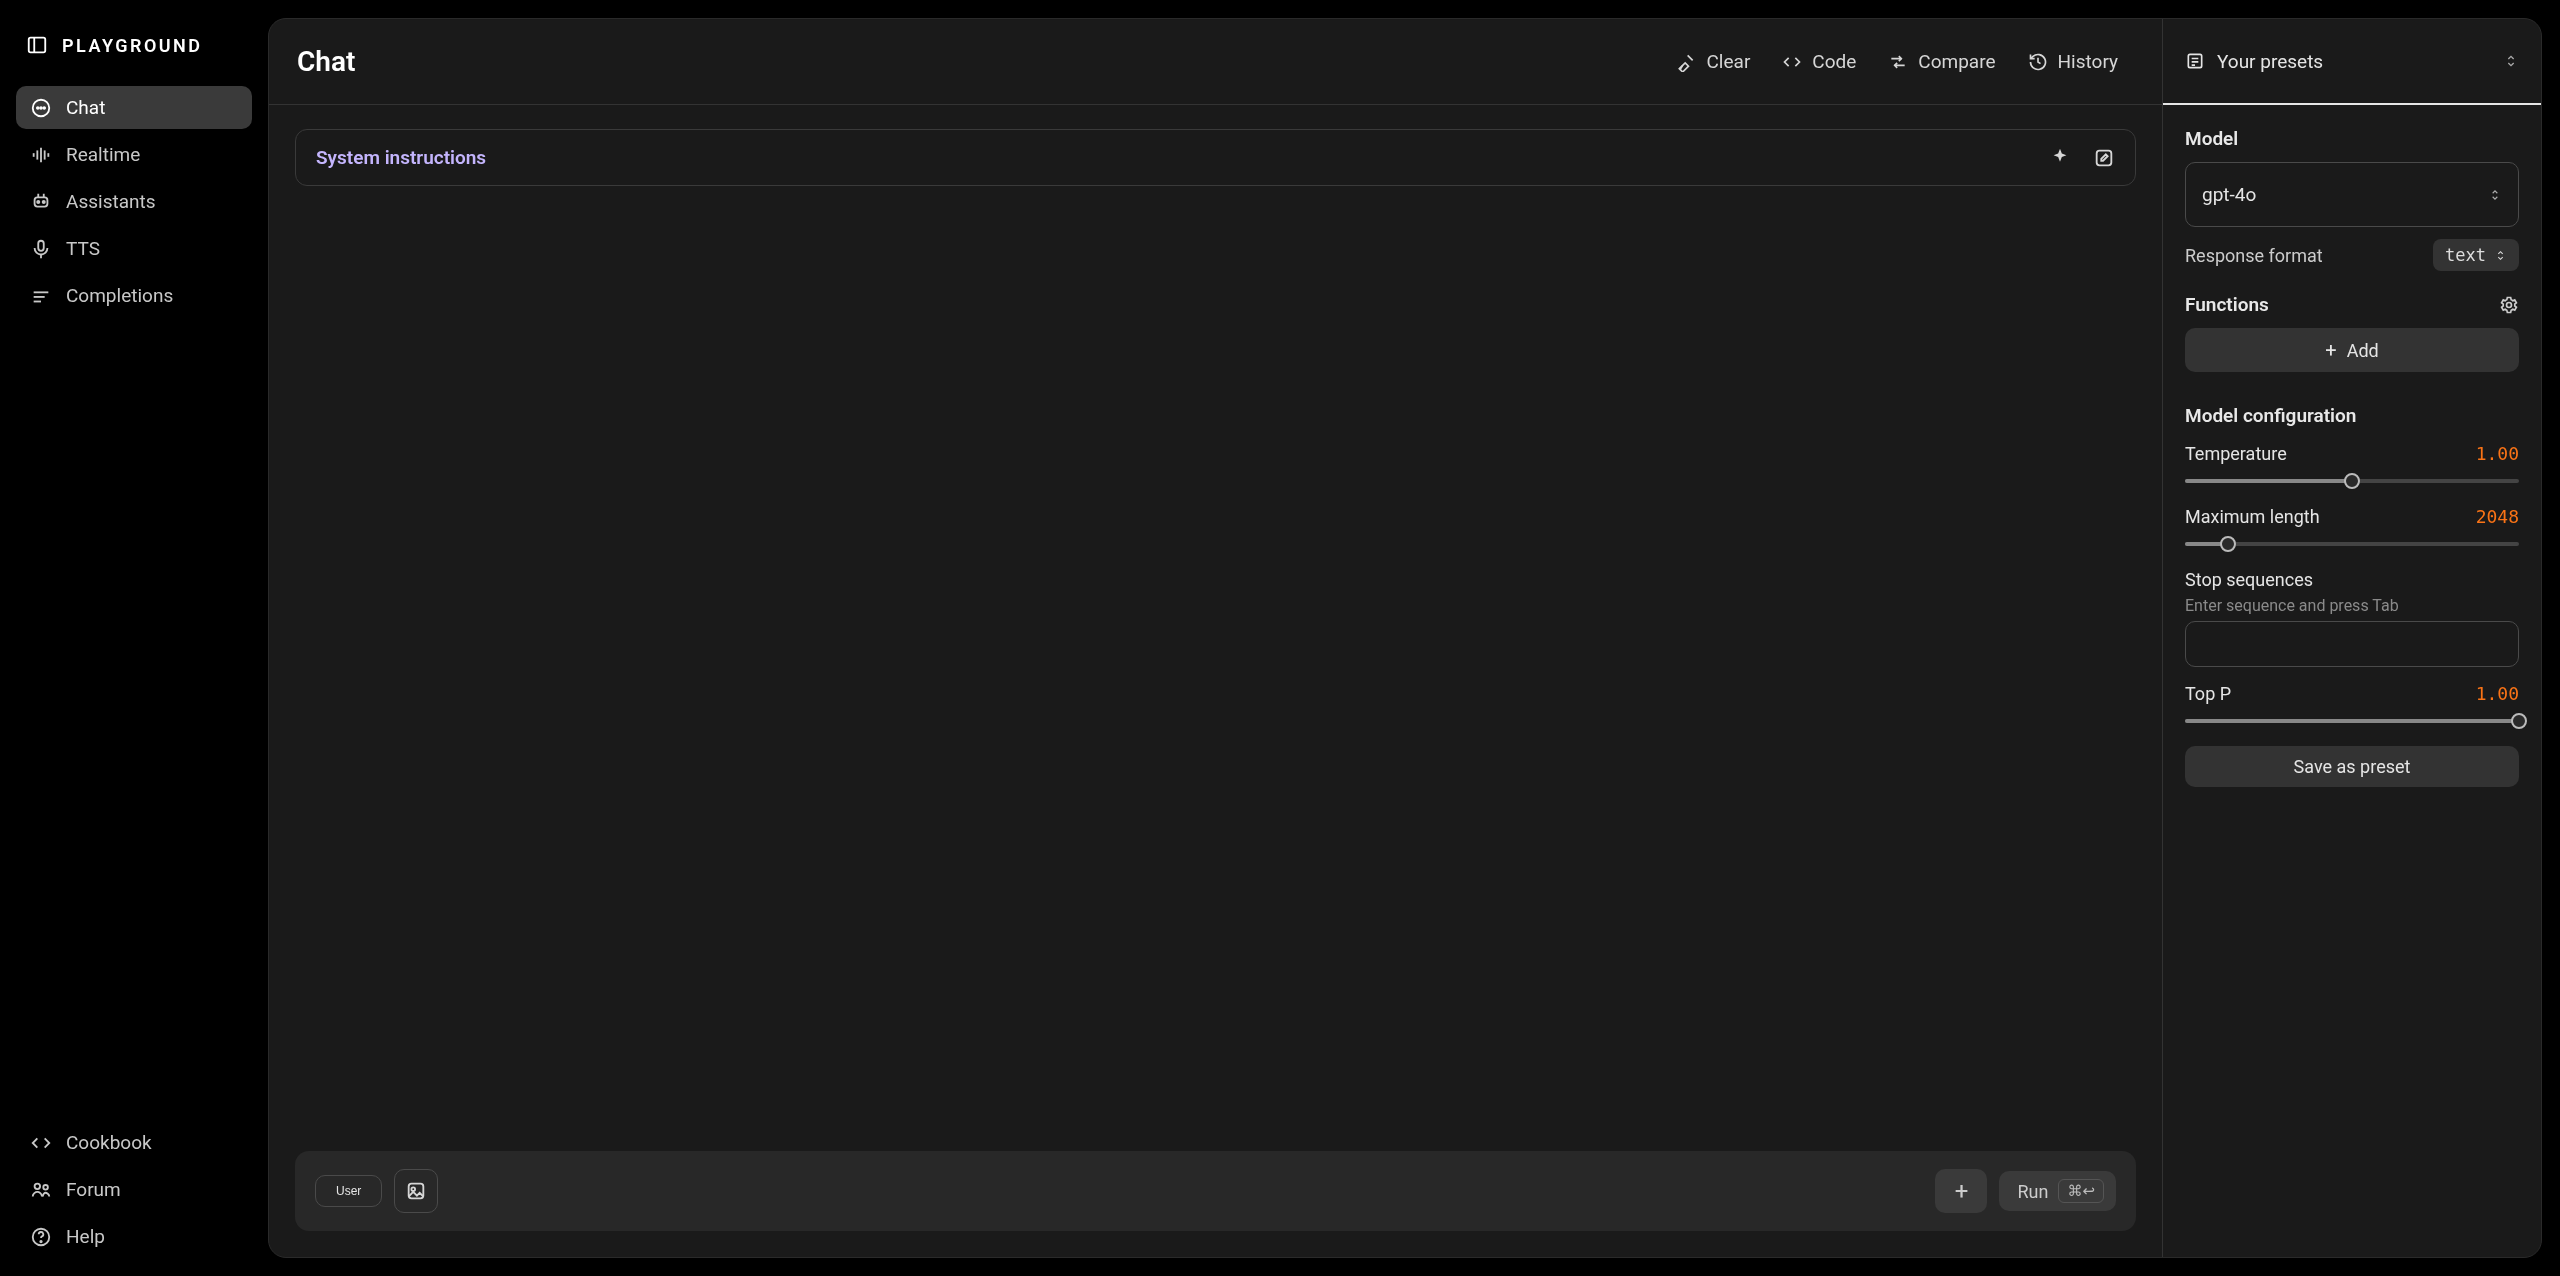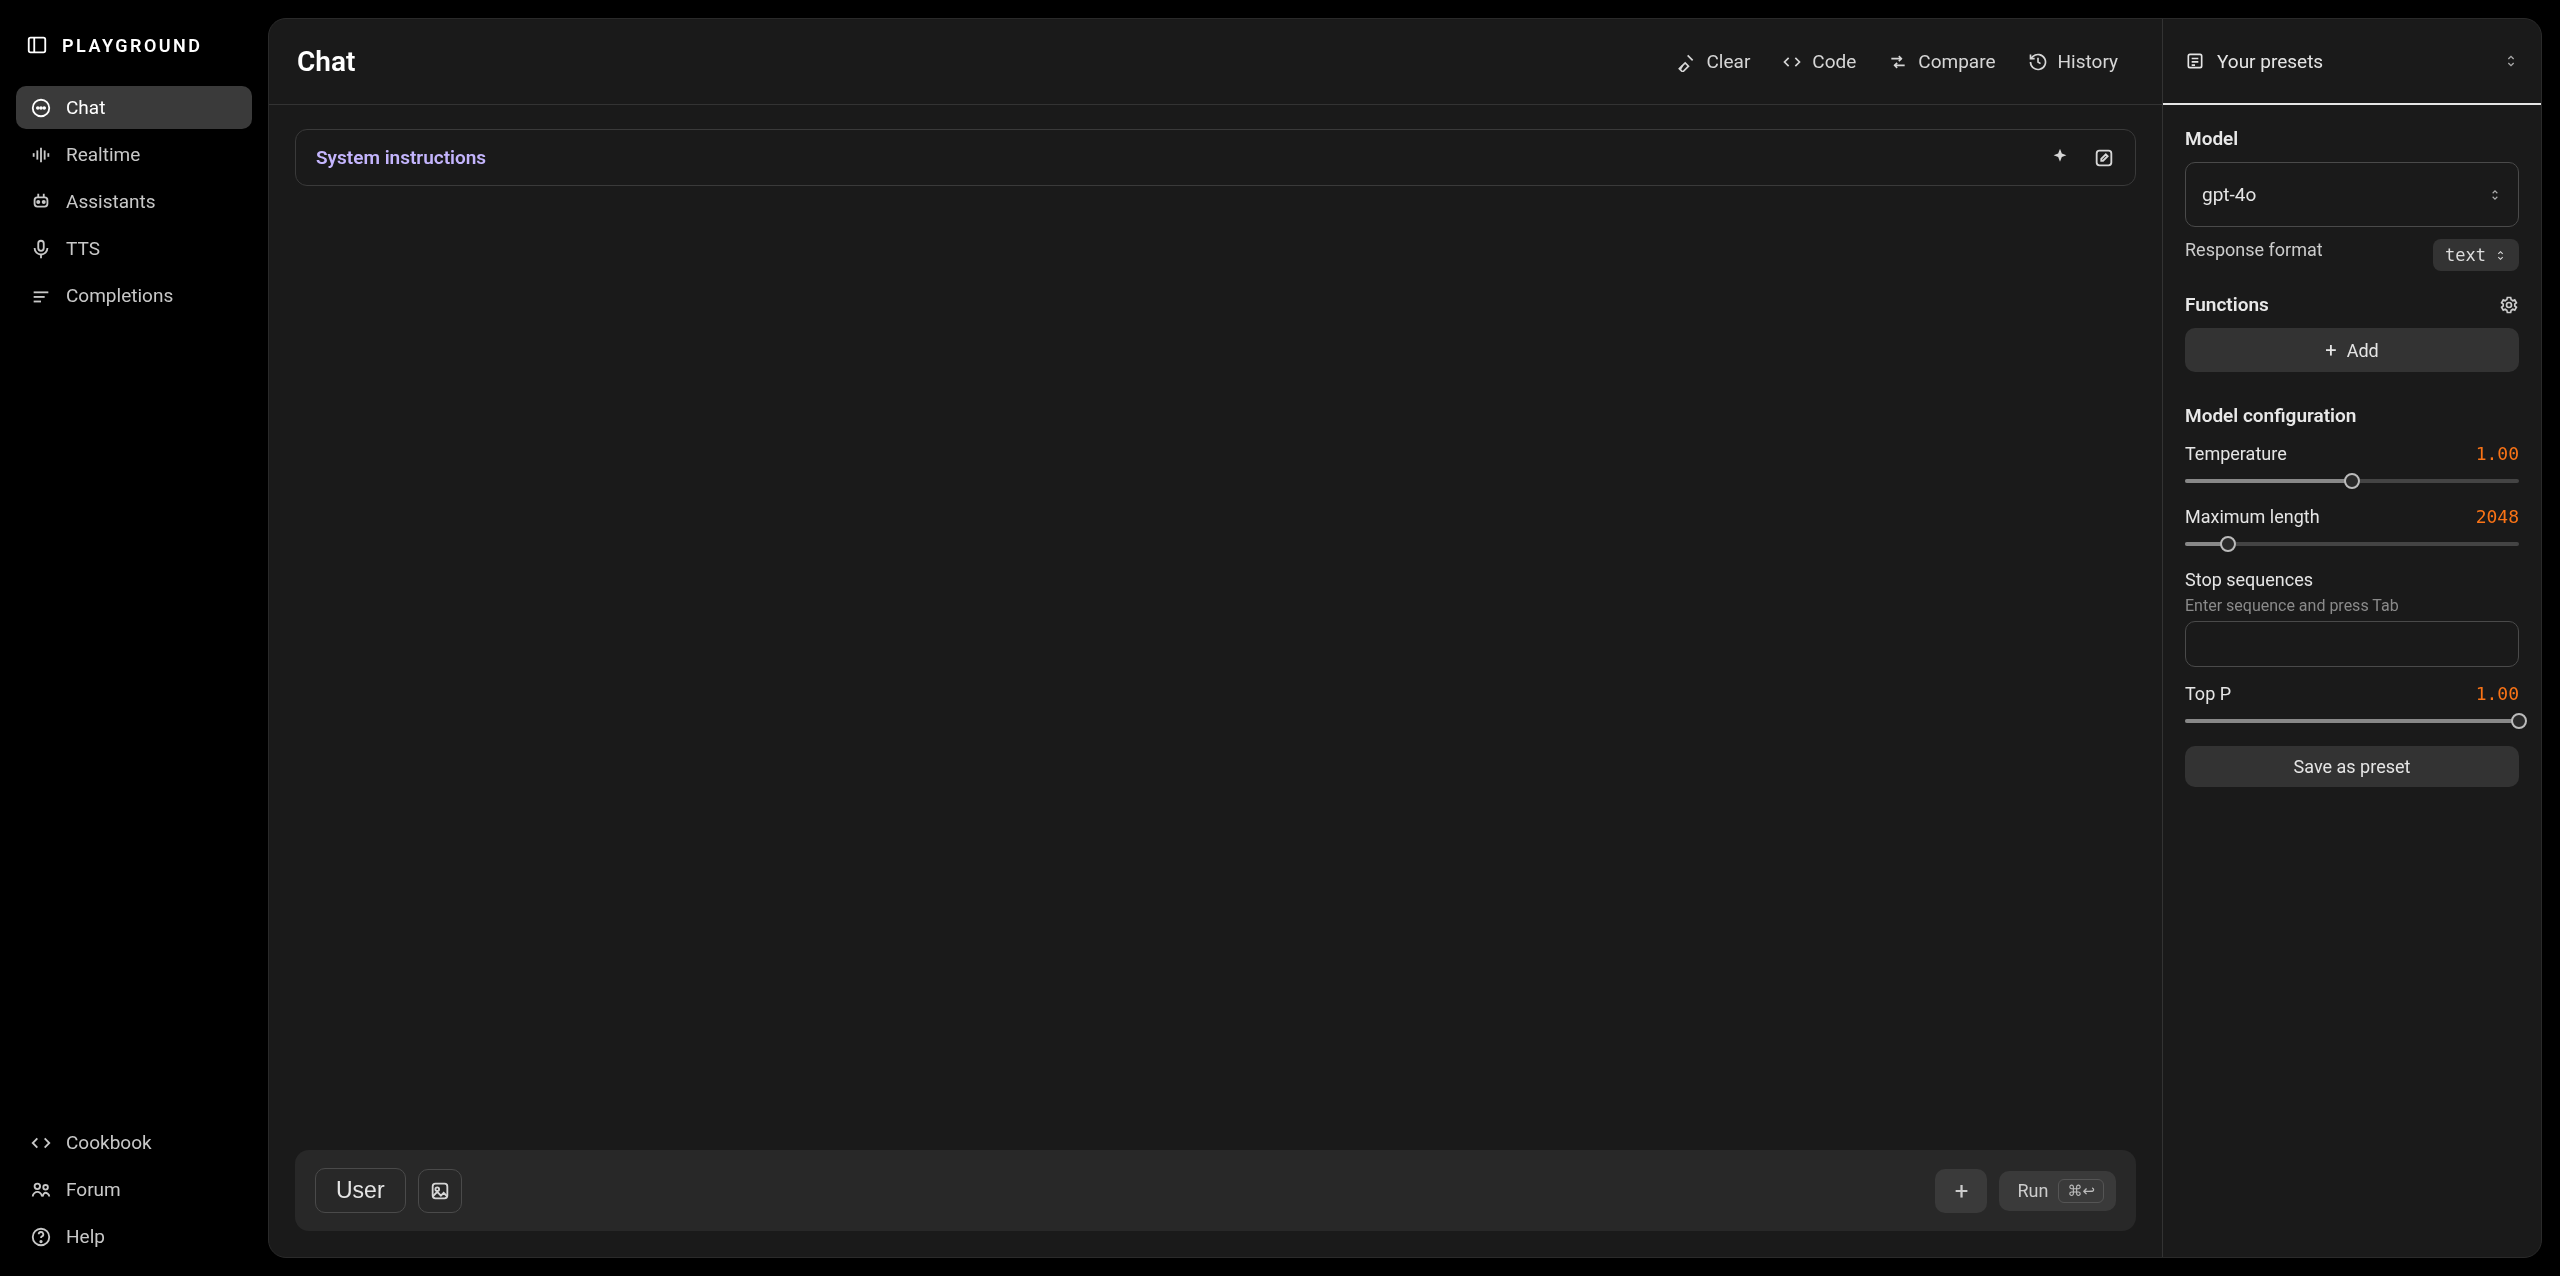--- a/index.html
+++ b/index.html
@@ -131,21 +131,21 @@
     padding: 6px 2px 12px 2px;
   }
   .composer-input::placeholder { color: #8a8a8a; }
   .composer-row { display:flex; align-items:center; gap:12px; }
   .pill {
     border: 1px solid #4a4a4a;
     background: transparent;
     color: #e5e5e5;
     padding: 8px 20px;
     border-radius: 10px;
-    font-size: 23px;
+    font-size: 12px;
     cursor: pointer;
   }
   .pill-sq {
     border: 1px solid #4a4a4a;
     border-radius: 10px;
     width: 44px; height:44px;
     display:flex; align-items:center; justify-content:center;
     cursor:pointer;
     color:#d6d6d6;
   }
@@ -197,21 +197,21 @@
   .select {
     border:1px solid #4a4a4a;
     border-radius:10px;
     padding:20px 16px;
     display:flex; align-items:center;
     cursor:pointer;
     font-size:19px;
     color:#e5e5e5;
   }
   .select .updn { margin-left:auto; color:#aaa; }
-  .row { display:flex; justify-content:space-between; }
+  .row { display:flex; align-items:center; justify-content:space-between; }
   .chip {
     background:#333;
     border-radius:8px;
     padding:6px 12px;
     display:flex; align-items:center; gap:8px;
     cursor:pointer;
     font-family: ui-monospace, Menlo, monospace;
     font-size:17px;
     color:#ddd;
   }

